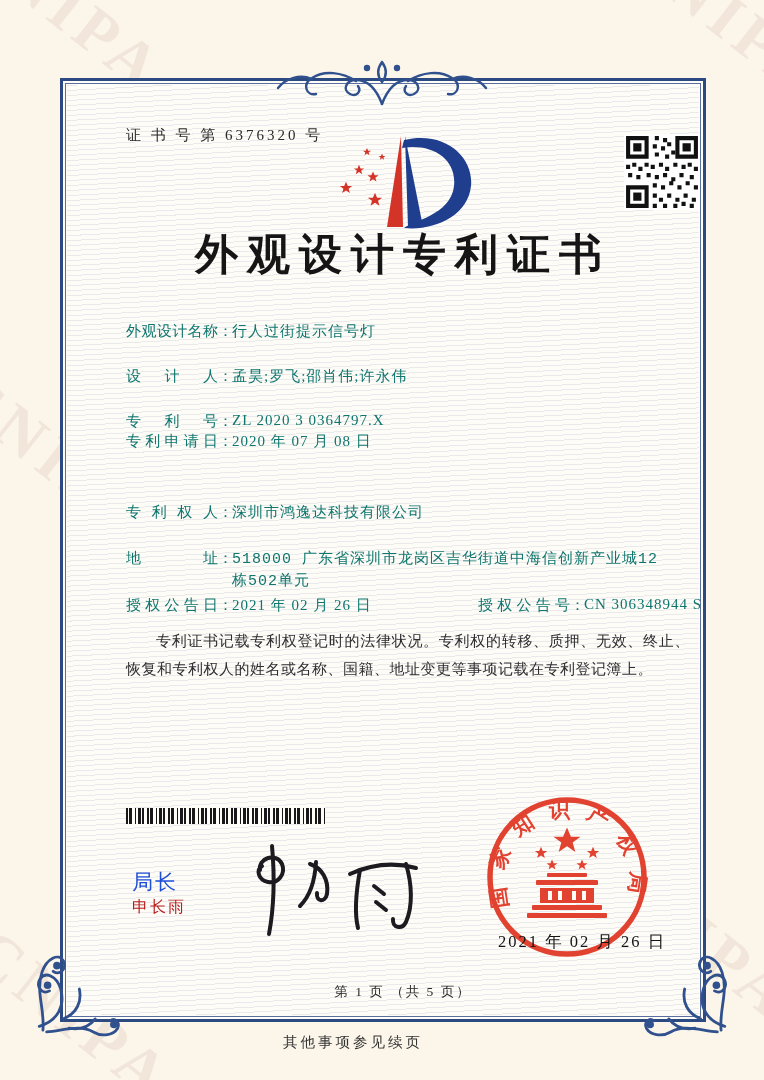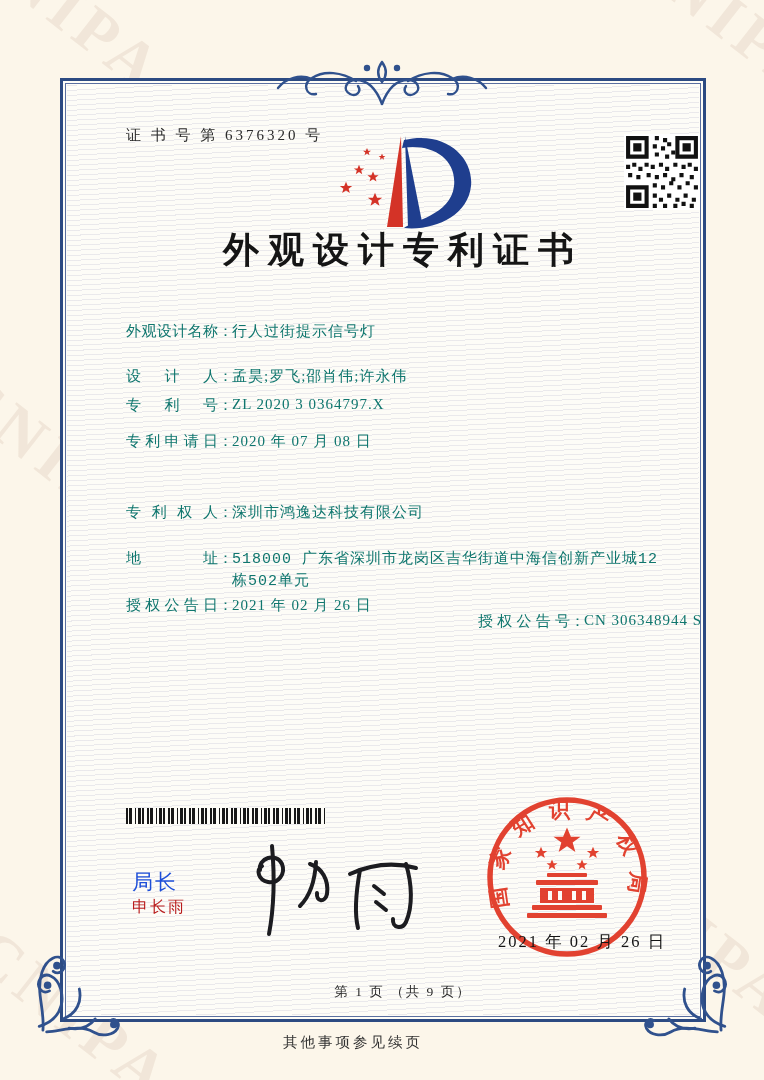--- a/index.html
+++ b/index.html
@@ -28,28 +28,28 @@
   .crest{left:272px;top:54px;width:220px;height:54px;}
   .corner-bl{left:28px;top:933px;width:112px;height:112px;}
   .corner-br{left:624px;top:933px;width:112px;height:112px;transform:scaleX(-1);}
 
   
   .content{position:absolute;left:0;top:0;width:764px;height:1080px;z-index:5;color:#222;margin-left:20px;}
   .certno{position:absolute;left:106px;top:126px;font-size:15px;letter-spacing:3px;color:#2a2a2a;}
   .logo{position:absolute;left:296px;top:132px;width:172px;height:100px;}
   .qr{position:absolute;left:604px;top:134px;width:76px;height:76px;background:#fff;}
   .title{position:absolute;left:60px;top:226px;width:646px;text-align:center;
-         font-size:36px;font-weight:700;letter-spacing:9px;color:#151515;}
+         font-size:43px;font-weight:700;letter-spacing:9px;color:#151515;}
 
   .row{position:absolute;left:106px;font-size:15px;white-space:nowrap;color:#0f766e;}
   .flabel{display:inline-block;width:92px;text-align:justify;text-align-last:justify;vertical-align:top;}
   .colon{display:inline-block;width:14px;vertical-align:top;}
   .fvalue{display:inline-block;letter-spacing:1px;vertical-align:top;}
   .fvalue.wrap{white-space:normal;width:438px;line-height:22px;font-family:Liberation Mono, monospace;}
-  .pair2{position:absolute;left:352px;top:16px;}
+  .pair2{position:absolute;left:352px;top:0;}
 
   .bodytext{position:absolute;left:106px;top:628px;width:564px;font-size:15px;
             line-height:27.5px;text-align:justify;color:#2e2e30;letter-spacing:0.5px;}
   .bodytext p{margin:0;text-indent:2em;}
 
   .barcode{position:absolute;left:106px;top:808px;width:200px;height:16px;
      background:repeating-linear-gradient(90deg,#181818 0 2px,#fdfcf7 2px 3px,#181818 3px 6px,
        #fdfcf7 6px 9px,#181818 9px 10px,#fdfcf7 10px 12px,#181818 12px 15px,#fdfcf7 15px 16px,
        #181818 16px 18px,#fdfcf7 18px 21px);}
 
@@ -158,40 +158,41 @@
     </svg>
 
     <div class="title">外观设计专利证书</div>
 
     <div class="row" style="top:322px">
       <span class="flabel">外观设计名称</span><span class="colon">：</span><span class="fvalue">行人过街提示信号灯</span>
     </div>
     <div class="row" style="top:367px">
       <span class="flabel">设计人</span><span class="colon">：</span><span class="fvalue">孟昊;罗飞;邵肖伟;许永伟</span>
     </div>
-    <div class="row" style="top:396px">
+    <div class="row" style="top:412px">
       <span class="flabel">专利号</span><span class="colon">：</span><span class="fvalue">ZL 2020 3 0364797.X</span>
     </div>
     <div class="row" style="top:432px">
       <span class="flabel">专利申请日</span><span class="colon">：</span><span class="fvalue">2020 年 07 月 08 日</span>
     </div>
     <div class="row" style="top:503px">
       <span class="flabel">专利权人</span><span class="colon">：</span><span class="fvalue">深圳市鸿逸达科技有限公司</span>
     </div>
     <div class="row" style="top:549px">
       <span class="flabel">地址</span><span class="colon">：</span><span class="fvalue wrap">518000 广东省深圳市龙岗区吉华街道中海信创新产业城12栋502单元</span>
     </div>
     <div class="row" style="top:596px">
       <span class="flabel">授权公告日</span><span class="colon">：</span><span class="fvalue">2021 年 02 月 26 日</span>
       <span class="pair2">
         <span class="flabel">授权公告号</span><span class="colon">：</span><span class="fvalue">CN 306348944 S</span>
       </span>
     </div>
 
     <div class="bodytext">
+      <p>专利证书记载专利权登记时的法律状况。专利权的转移、质押、无效、终止、恢复和专利权人的姓名或名称、国籍、地址变更等事项记载在专利登记簿上。</p>
     </div>
 
     <div class="barcode"></div>
 
     <div class="sig-title">局长</div>
     <div class="sig-name">申长雨</div>
     <svg class="sig-svg" viewBox="0 0 210 100">
       <g fill="none" stroke="#1c1c20" stroke-width="4" stroke-linecap="round" stroke-linejoin="round">
         <path d="M28,30 C26,18 44,12 50,24 C54,34 46,44 36,42 C26,40 24,30 30,26"></path>
         <path d="M40,6 C42,28 43,62 37,94"></path>
@@ -228,16 +229,16 @@
           <rect x="-9" y="14" width="4" height="9"></rect>
           <rect x="5" y="14" width="4" height="9"></rect>
           <rect x="15" y="14" width="4" height="9"></rect>
         </g>
         <rect x="-35" y="28" width="70" height="5" rx="1"></rect>
         <rect x="-40" y="36" width="80" height="5" rx="1"></rect>
       </g>
     </svg>
     <div class="seal-date">2021 年 02 月 26 日</div>
 
-    <div class="pageinfo">第 1 页 （共 9 页）</div>
+    <div class="pageinfo">第 1 页 （共 5 页）</div>
     <div class="note">其他事项参见续页</div>
   </div>
 </div>
 
 </body></html>

